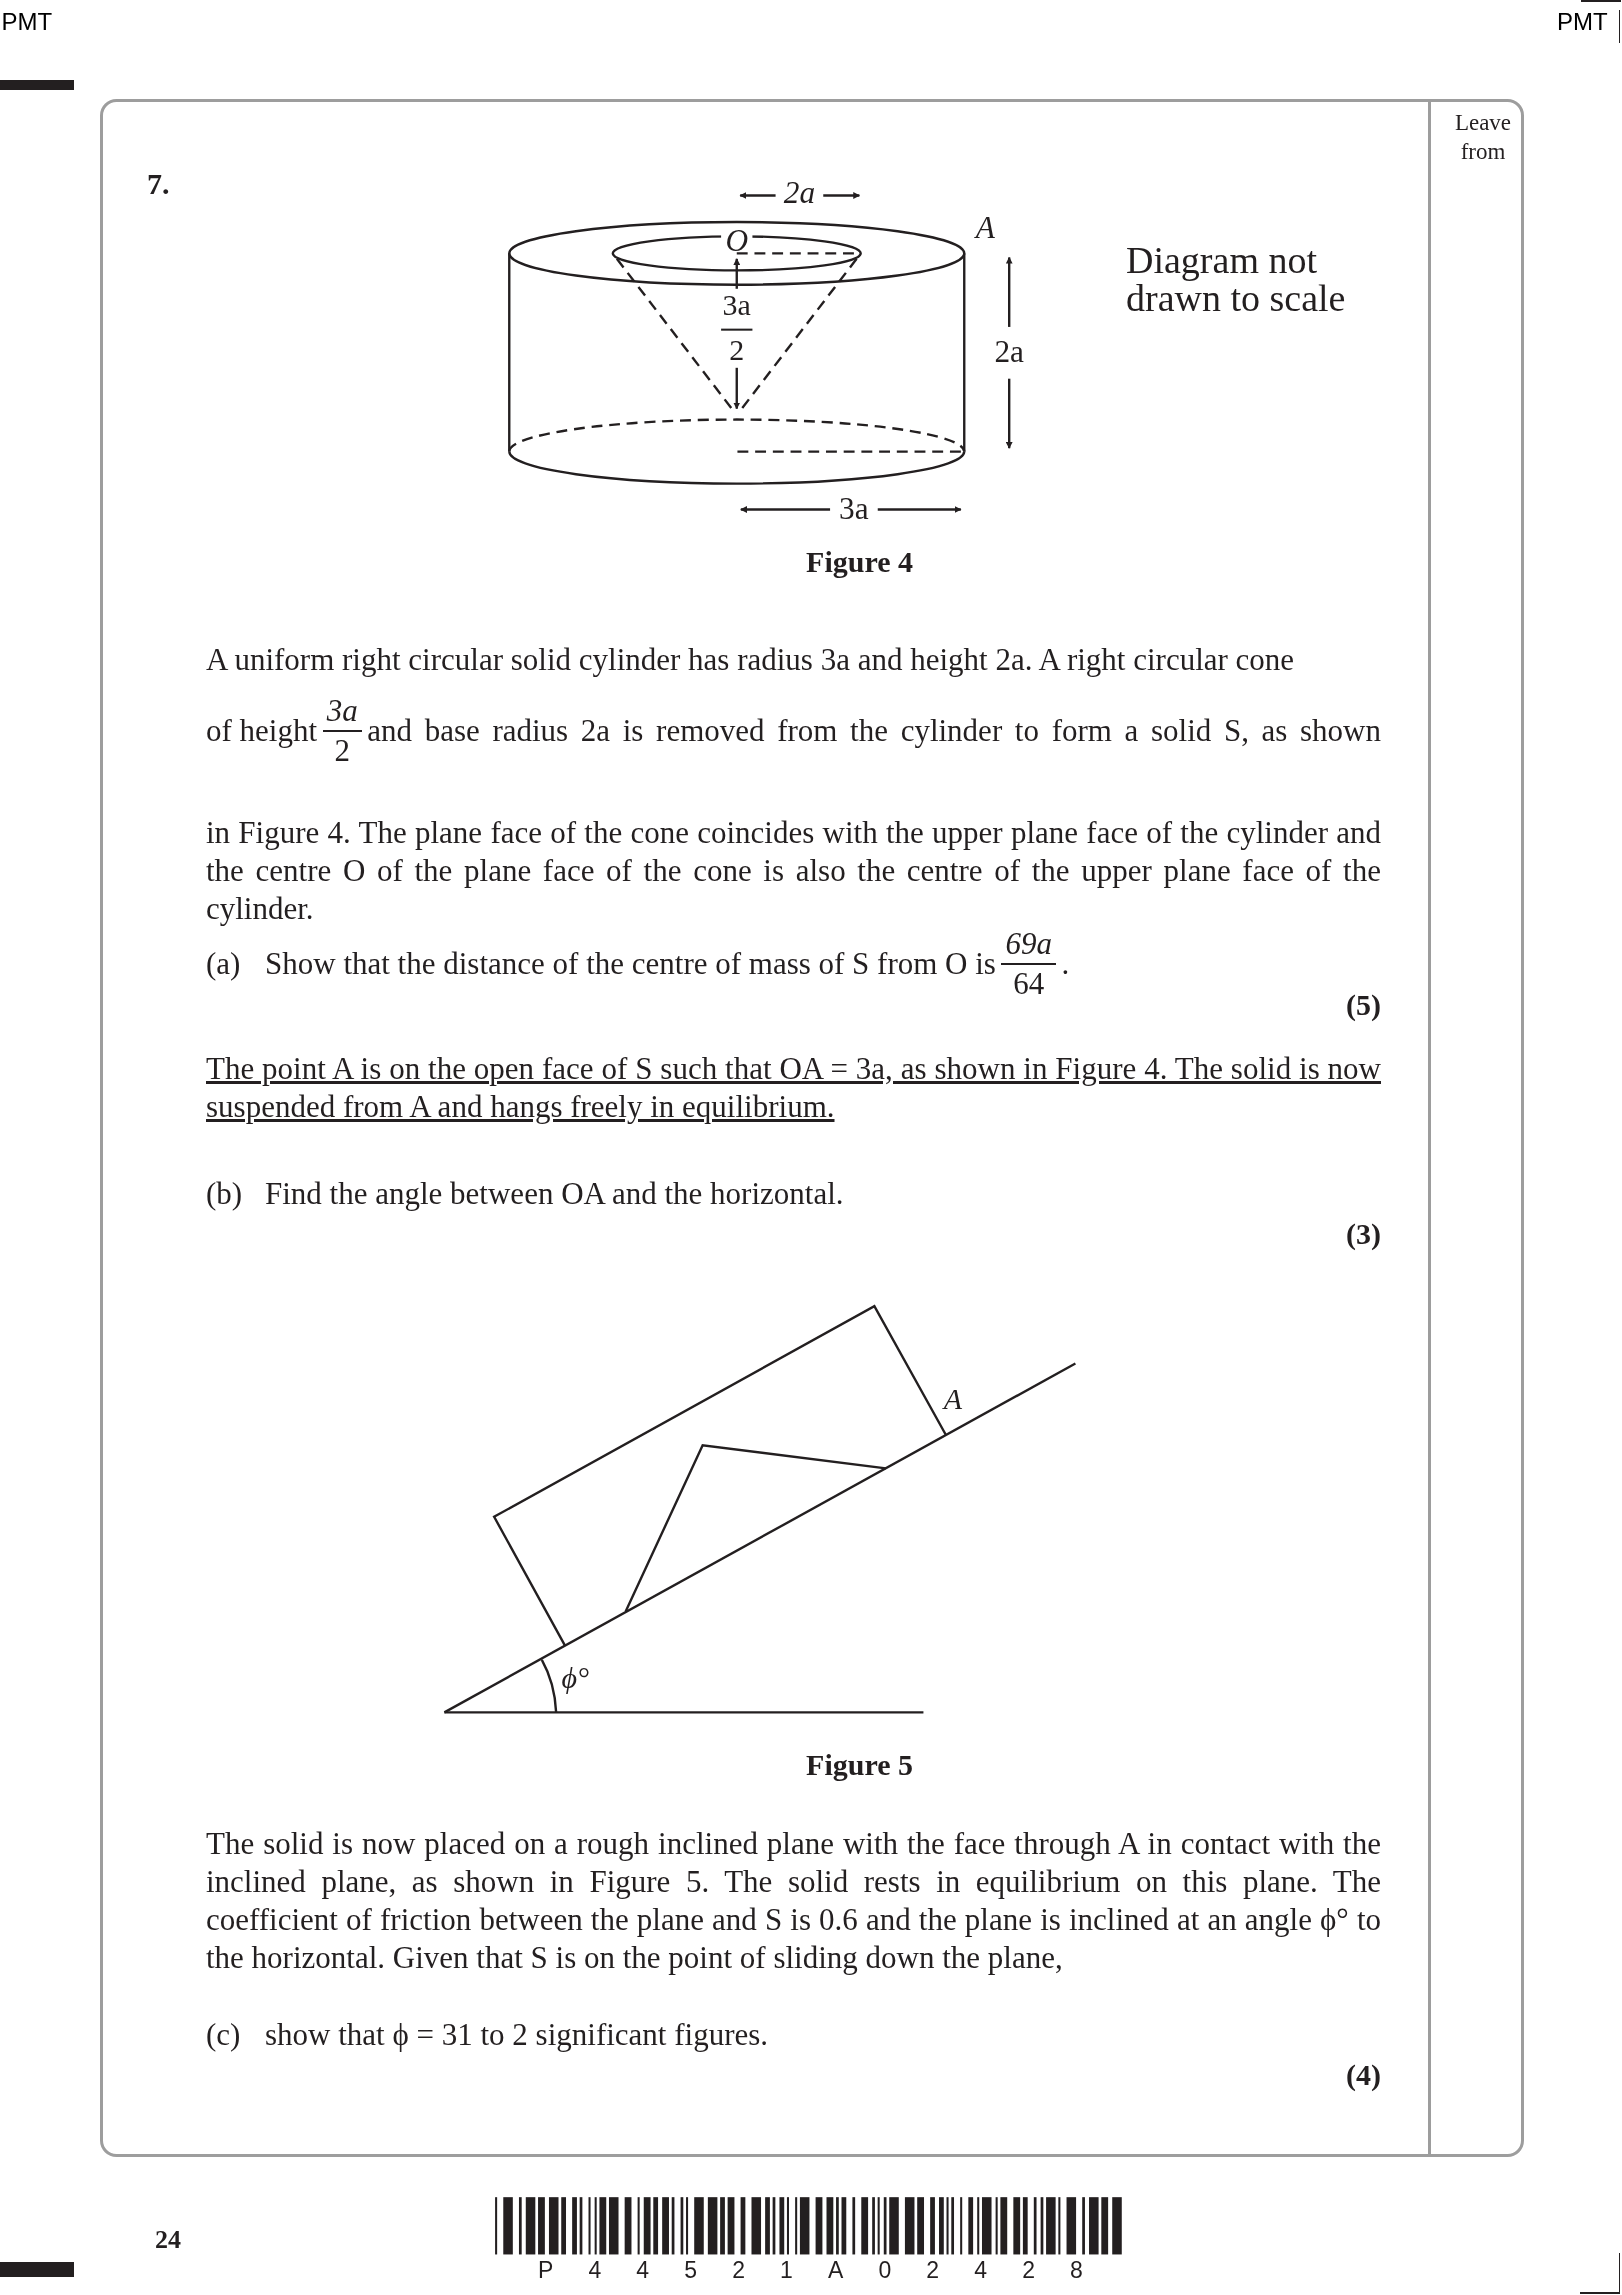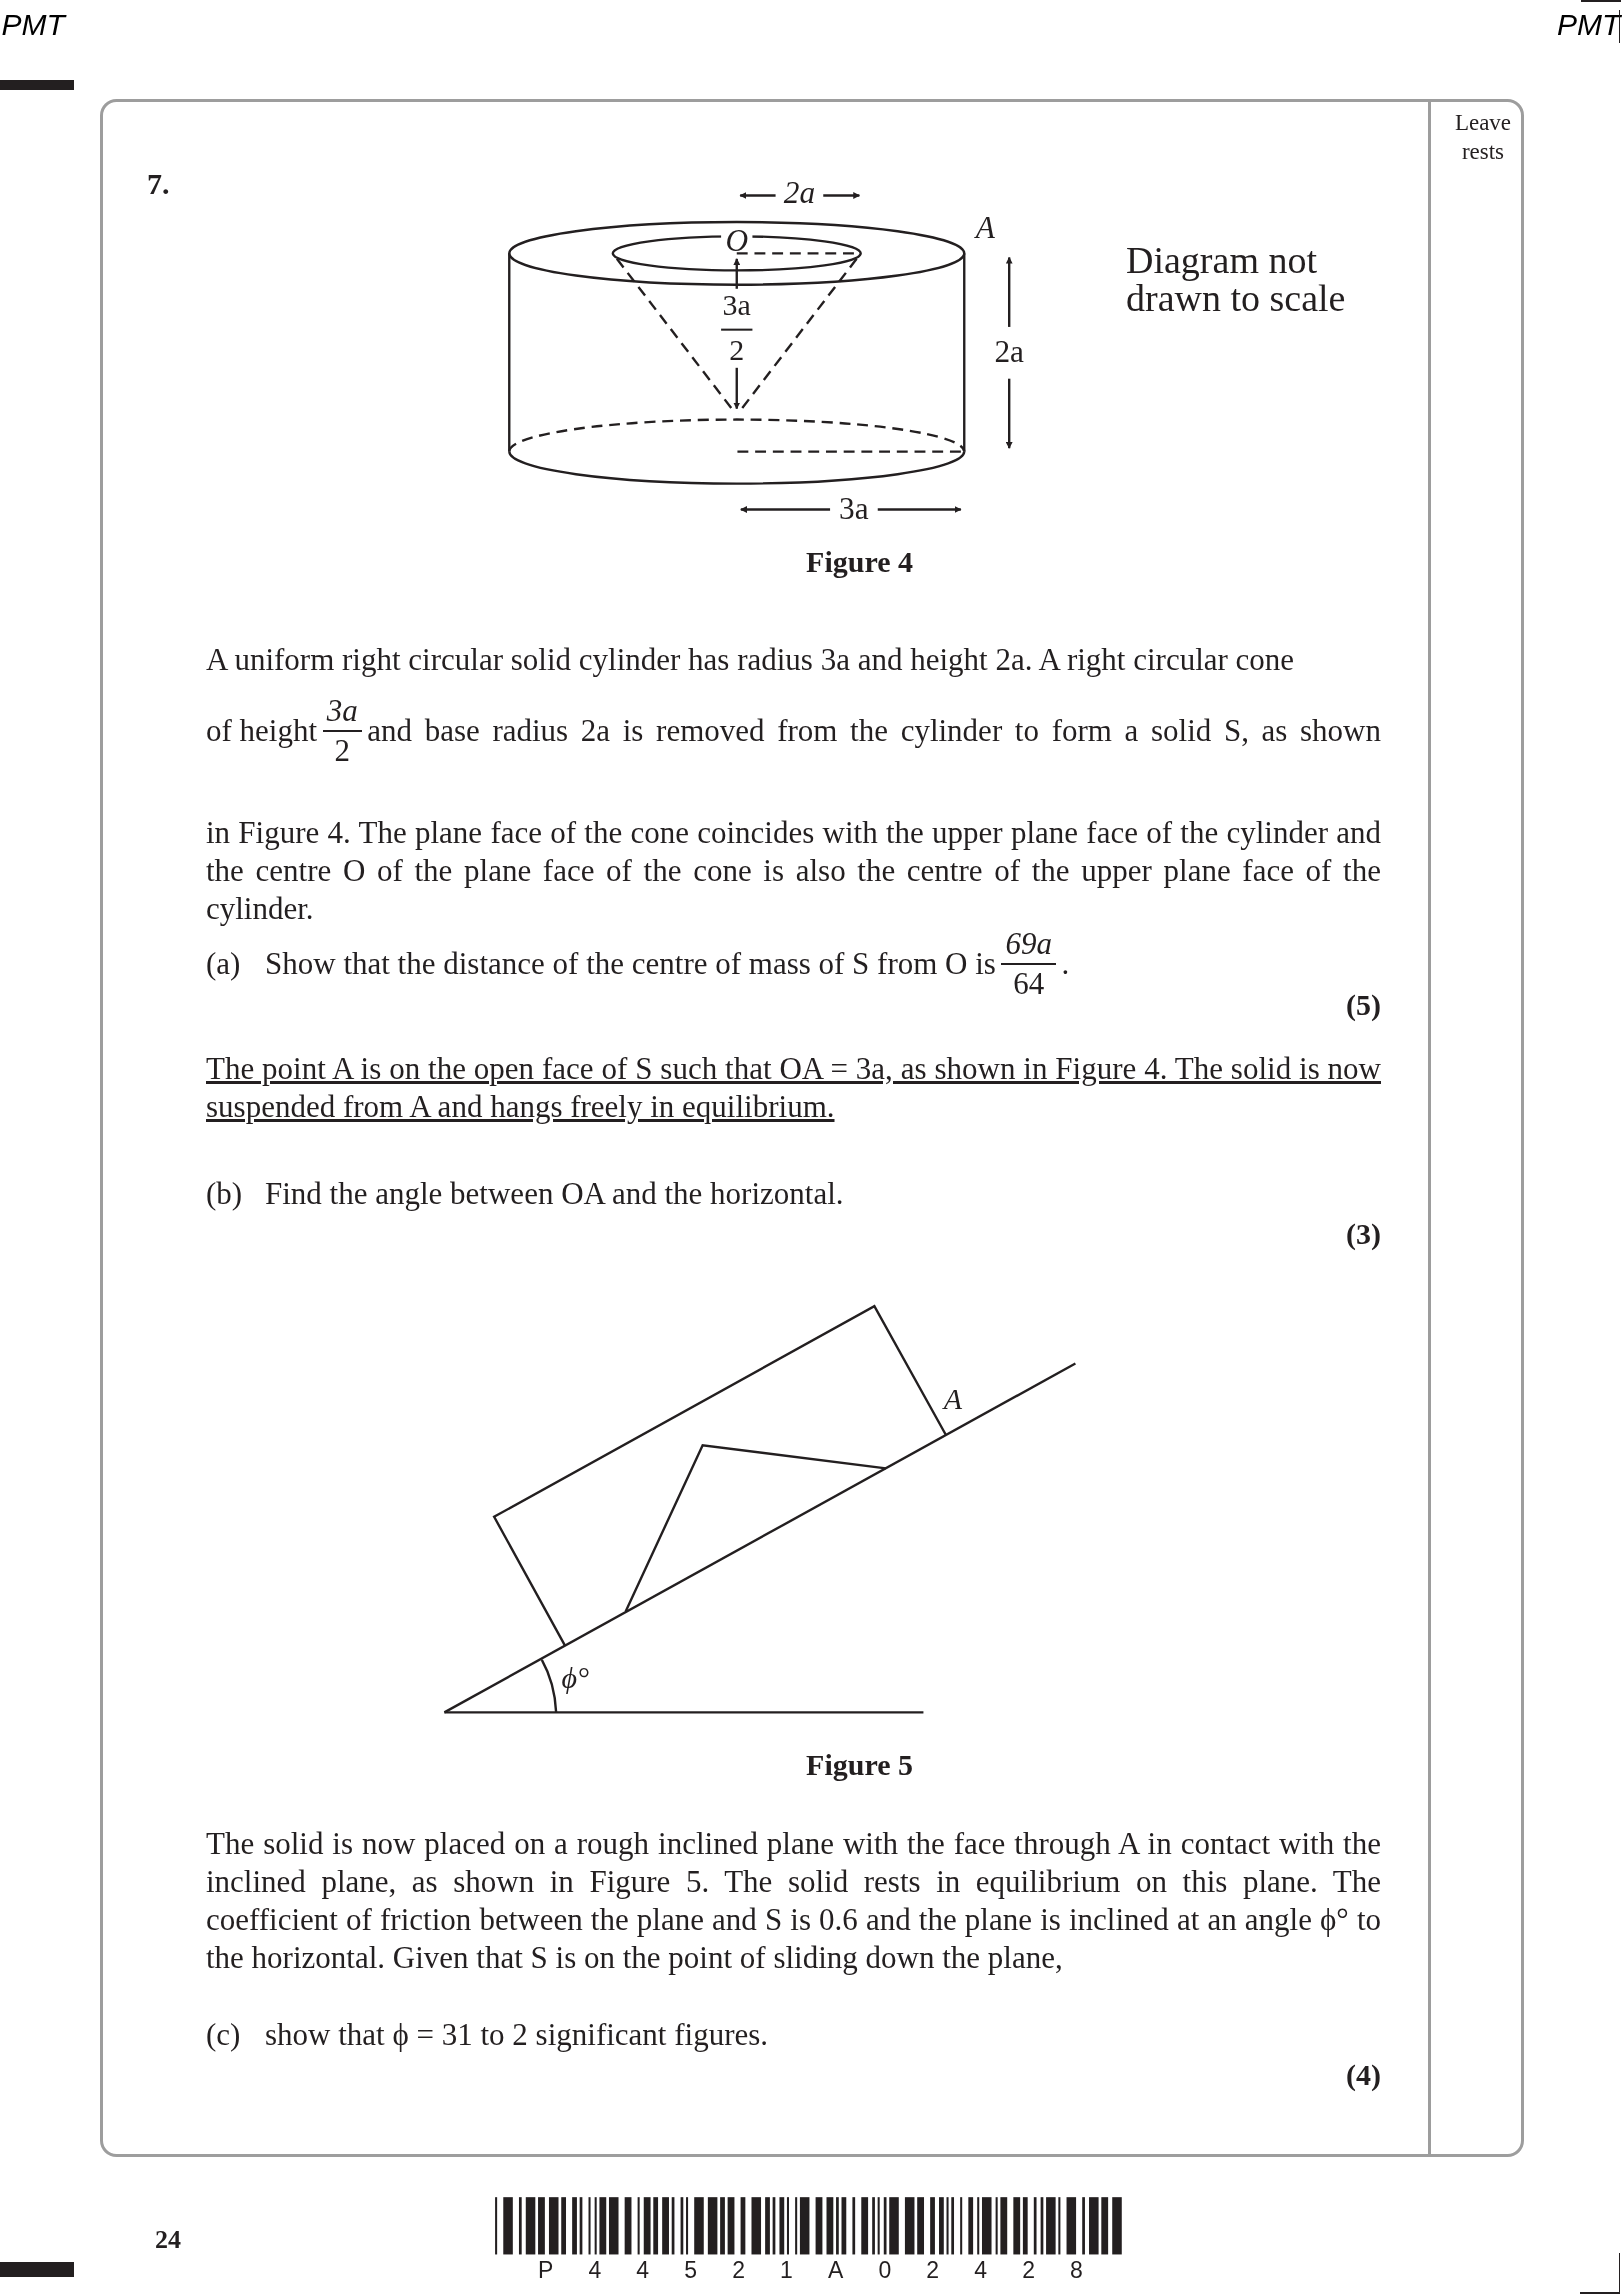--- a/index.html
+++ b/index.html
@@ -1,20 +1,20 @@
 <!DOCTYPE html>
 <html style="font-size:11px"><head>
 <meta charset="utf-8">
 <style>
   html, body { margin: 0; padding: 0; background: #ffffff; }
   body { width: 1622px; height: 2295px; position: relative; overflow: hidden;
          font-family: "Liberation Serif", "DejaVu Serif", serif; color: #231f20; }
   .abs { position: absolute; }
-  .pmt { font-family: "Liberation Sans", "DejaVu Sans", sans-serif; font-style: italic;
-         font-size: 30px; color: #000; line-height: 1; }
+  .pmt { font-family: "Liberation Sans", "DejaVu Sans", sans-serif; 
+         font-size: 24px; color: #000; line-height: 1; }
   .blackbar { background: #231f20; }
   .frame { position: absolute; left: 100px; top: 99px; width: 1424px; height: 2058px;
            border: 3.4px solid #9d9d9d; border-radius: 16.4px; box-sizing: border-box; }
   .divider { position: absolute; left: 1428px; top: 99px; width: 3.4px; height: 2058px; background: #9d9d9d; }
   .leave { position: absolute; left: 1431px; top: 108px; width: 104px; text-align: center;
            font-size: 23px; line-height: 29px; color: #231f20; }
   .qnum { left: 147px; top: 167px; font-size: 30px; font-weight: bold; }
   .para { position: absolute; left: 206px; width: 1175px; font-size: 31px; line-height: 38px;
           text-align: justify; }
   .para i, .it { font-style: italic; }
@@ -36,21 +36,21 @@
 <div class="abs pmt" style="left:1.4px; top:9.5px;">PMT</div>
 <div class="abs pmt" style="left:1557px; top:9.5px;">PMT</div>
 <div class="abs blackbar" style="left:0; top:80px; width:74px; height:9.5px;"></div>
 <div class="abs" style="left:1581px; top:0; width:40px; height:2px; background:#231f20;"></div>
 <div class="abs" style="left:1619px; top:9.5px; width:1.4px; height:33px; background:#231f20;"></div>
 
 <div class="frame"></div>
 <div class="divider"></div>
 <div class="leave">
   <div>Leave</div>
-  <div>rests</div>
+  <div>from</div>
 </div>
 
 <div class="abs qnum">7.</div>
 
 <svg class="abs" style="left:0; top:0;" width="1622" height="613" viewBox="0 0 2380 900">
   <defs>
     <marker id="ah" markerWidth="10" markerHeight="10" refX="9" refY="5" orient="auto" markerUnits="userSpaceOnUse" viewBox="0 0 10 10">
       <path d="M0,0 L10,5 L0,10 z" fill="#231f20"></path>
     </marker>
   </defs>

